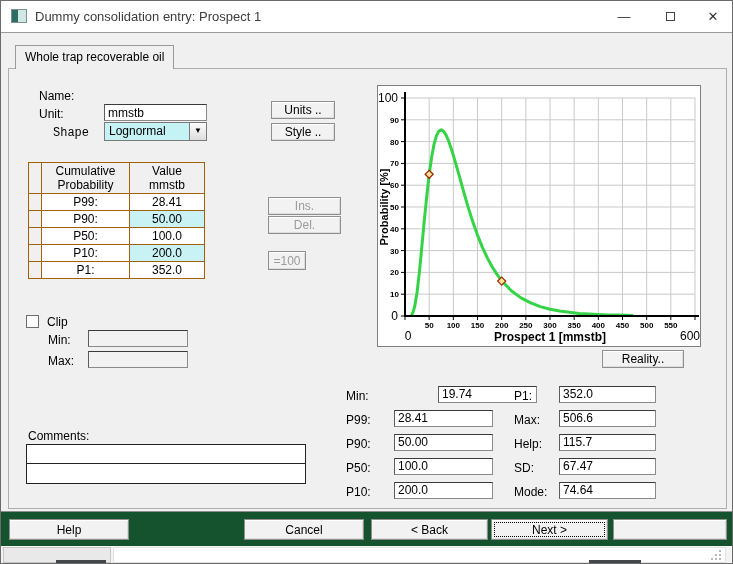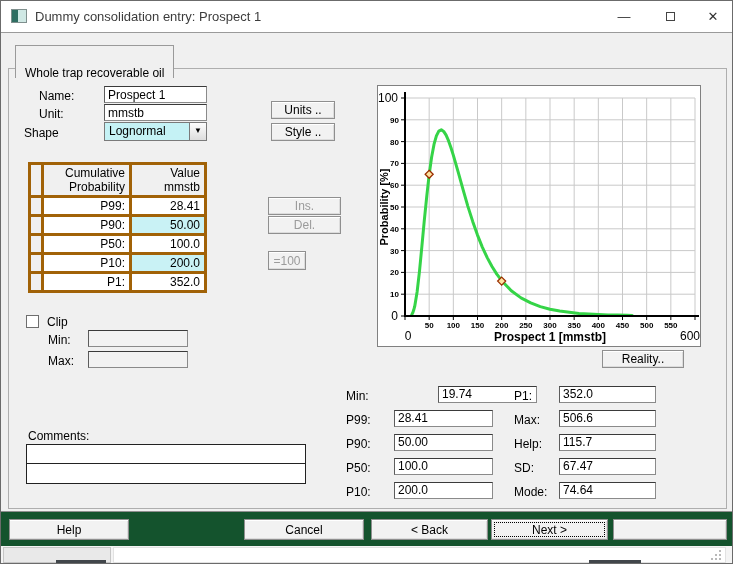--- a/index.html
+++ b/index.html
@@ -4,38 +4,38 @@
 <style>
   html,body{margin:0;padding:0;background:#cfcfcf;}
   *{box-sizing:border-box;}
   .window{position:relative;width:733px;height:564px;background:#f0f0f0;border:1px solid #6b6b6b;
     font-family:"Liberation Sans",sans-serif;font-size:12px;color:#000;overflow:hidden;}
   .titlebar{position:absolute;left:0;top:0;width:100%;height:32px;background:#ffffff;border-bottom:1px solid #9a9a9a;padding-left:40px;}
   .app-icon{position:absolute;left:10px;top:8px;width:16px;height:14px;border:1px solid #7f8f8d;background:linear-gradient(90deg,#2e6e62 0 45%,#cfe8e4 45% 100%);}
   .title-text{position:absolute;left:34px;top:0;line-height:32px;font-size:13px;color:#3c3c3c;white-space:nowrap;}
   .cap-btn{position:absolute;top:0;height:31px;text-align:center;line-height:31px;color:#333;cursor:default;}
   .max-glyph{display:inline-block;width:9px;height:9px;border:1px solid #444;vertical-align:middle;}
-  .tab{position:absolute;left:14px;top:44px;height:24px;padding:16px 9px;line-height:22px;background:#f0f0f0;
+  .tab{position:absolute;left:14px;top:44px;height:24px;padding:0 9px;line-height:22px;background:#f0f0f0;
     border:1px solid #9a9a9a;border-bottom:none;z-index:2;}
   .tabpanel{position:absolute;left:7px;top:67px;width:719px;height:441px;border:1px solid #aeaeae;background:#f0f0f0;}
   .lbl{position:absolute;white-space:nowrap;}
   .tfield{position:absolute;background:#fff;border:1px solid #8a8a8a;border-top-color:#3a3a3a;border-left-color:#5c5c5c;
     font-family:"Liberation Sans",sans-serif;font-size:12px;padding:0 3px;line-height:15px;}
   input.tfield{outline:none;}
   .dfield{background:#f2f2f2;}
   .btn{position:absolute;background:#f2f2f2;border:1px solid #8f8f8f;box-shadow:inset 0 1px 0 #ffffff,inset -1px -1px 0 #dcdcdc;
     font-family:"Liberation Sans",sans-serif;font-size:12px;text-align:center;color:#000;padding:0;cursor:default;}
   .btn.disabled{color:#9b9b9b;}
   .btn.focused{outline:1px dotted #000;outline-offset:-4px;}
   .combo{position:absolute;left:103px;top:121px;width:103px;height:19px;border:1px solid #7a7a7a;background:#c5f2f5;}
   .combo .val{position:absolute;left:4px;top:0;line-height:17px;}
   .combo .arrow{position:absolute;right:0;top:0;width:17px;height:17px;background:linear-gradient(#fdfdfd,#dddddd);
     border-left:1px solid #7a7a7a;text-align:center;line-height:16px;font-size:8px;color:#000;}
   table.ptable{position:absolute;left:27px;top:161px;border-collapse:collapse;font-family:"Liberation Sans",sans-serif;font-size:12px;}
-  .ptable th,.ptable td{border:3px solid #a16207;padding:1px 4px;text-align:right;vertical-align:top;}
+  .ptable th,.ptable td{border:1px solid #a16207;padding:1px 4px;text-align:center;vertical-align:top;}
   .ptable th{background:#f0f0f0;font-weight:normal;line-height:14px;}
   .ptable td{height:17px;background:#fff;}
   .ptable .gut{width:13px;padding:0;background:#f0f0f0;}
   .ptable .c1{width:88px;}
   .ptable .c2{width:75px;margin-left:17px;}
   .chartbox{position:absolute;left:376px;top:84px;width:324px;height:262px;background:#fff;border:1px solid #808080;}
   .chartbox svg text{font-family:"Liberation Sans",sans-serif;fill:#000;}
   .checkbox{position:absolute;left:25px;top:314px;width:13px;height:13px;background:#fff;border:1px solid #6e6e6e;}
   .comments-box{position:absolute;left:25px;top:443px;width:280px;height:40px;border:1px solid #222;background:#fff;}
   .comments-box input{display:block;width:100%;height:19px;border:none;border-bottom:1px solid #222;background:#fff;
@@ -60,24 +60,23 @@
     <span class="title-text">Dummy consolidation entry: Prospect 1</span>
     <div class="cap-btn" style="left:600px;width:46px;font-size:13px;"><span>—</span></div>
     <div class="cap-btn" style="left:646px;width:46px;"><span class="max-glyph"></span></div>
     <div class="cap-btn" style="left:692px;width:40px;font-size:13px;"><span>✕</span></div>
   </div>
 
   <div class="tab"><span>Whole trap recoverable oil</span></div>
   <div class="tabpanel"></div>
 
   <div class="lbl" style="left:38px;top:88px;">Name:</div>
-  <input class="tfield" style="left: 103px; top: 85px; width: 103px; height: 17px;" value="Prospect 1">
   <div class="lbl" style="left:38px;top:106px;">Unit:</div>
   <input class="tfield" style="left: 103px; top: 103px; width: 103px; height: 17px;" value="mmstb">
-  <div class="lbl" style="left:23px;top:125px;">Shape</div>
+  <div class="lbl" style="left:52px;top:125px;font-family:Liberation Mono, monospace;">Shape</div>
   <div class="combo">
     <span class="val">Lognormal</span>
     <span class="arrow">▼</span>
   </div>
 
   <button class="btn" style="left:270px;top:100px;width:64px;height:18px;">Units ..</button>
   <button class="btn" style="left:270px;top:122px;width:64px;height:18px;">Style ..</button>
 
   <table class="ptable">
     <tbody>

